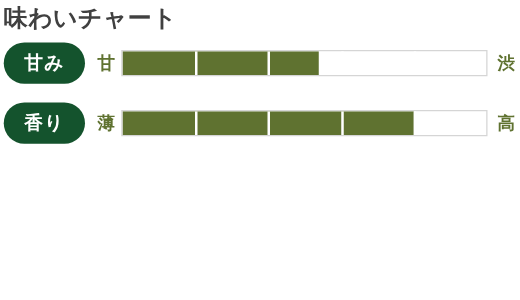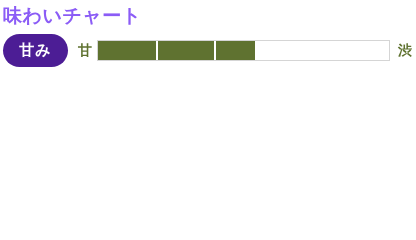--- a/index.html
+++ b/index.html
@@ -18,21 +18,21 @@
     position: relative;
     width: 416px;
     height: 169px;
   }
   .chart-title {
     position: absolute;
     left: 3px;
     top: 2px;
     font-size: 19px;
     font-weight: bold;
-    color: #8b5cf6;
+    color: #404040;
     letter-spacing: 0.5px;
     line-height: 26px;
     white-space: nowrap;
   }
   .chart-rows {
     position: absolute;
     left: 0;
     top: 33px;
     width: 416px;
   }
@@ -41,21 +41,21 @@
     height: 48px;
     width: 416px;
   }
   .row-badge {
     position: absolute;
     left: 3px;
     top: 1px;
     width: 65px;
     height: 33px;
     border-radius: 17px;
-    background: #4c1d95;
+    background: #14532d;
     color: #ffffff;
     font-size: 15px;
     font-weight: bold;
     display: flex;
     align-items: center;
     justify-content: center;
     letter-spacing: 1px;
     box-sizing: border-box;
   }
   .row-left-label {
@@ -134,16 +134,30 @@
         <div class="bar-ticks">
           <div class="bar-tick" style="left:58px"></div>
           <div class="bar-tick" style="left:116px"></div>
           <div class="bar-tick" style="left:175px"></div>
           <div class="bar-tick" style="left:233px"></div>
         </div>
       </div>
       <div class="row-right-label">渋</div>
     </div>
 
+    <div class="chart-row">
+      <div class="row-badge">香り</div>
+      <div class="row-left-label">薄</div>
+      <div class="bar-outer">
+        <div class="bar-fill" style="width: 80%;"></div>
+        <div class="bar-ticks">
+          <div class="bar-tick" style="left:58px"></div>
+          <div class="bar-tick" style="left:116px"></div>
+          <div class="bar-tick" style="left:175px"></div>
+          <div class="bar-tick" style="left:233px"></div>
+        </div>
+      </div>
+      <div class="row-right-label">高</div>
+    </div>
 
 
   </div>
 </div>
 
 </body></html>

